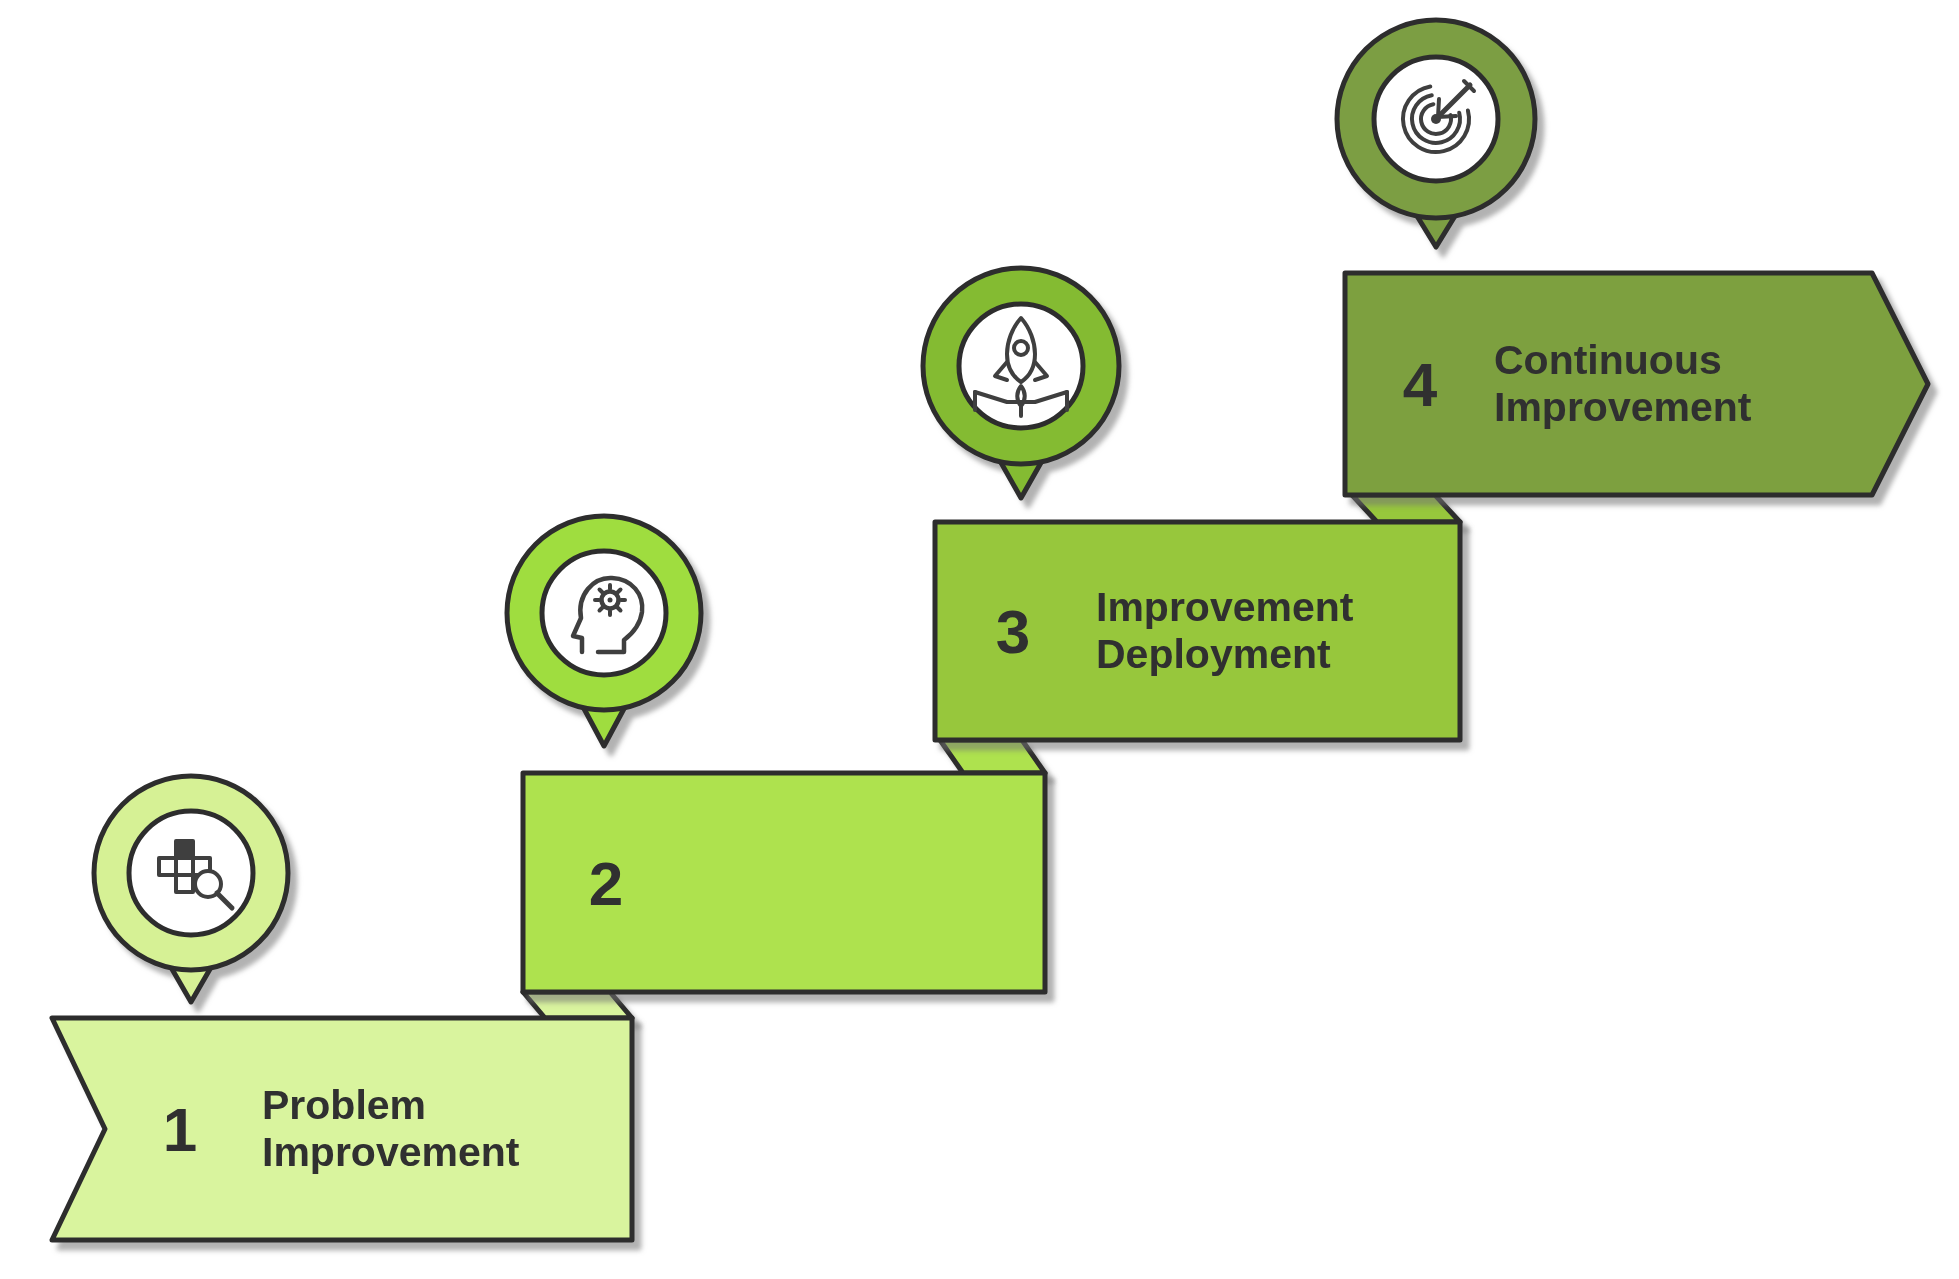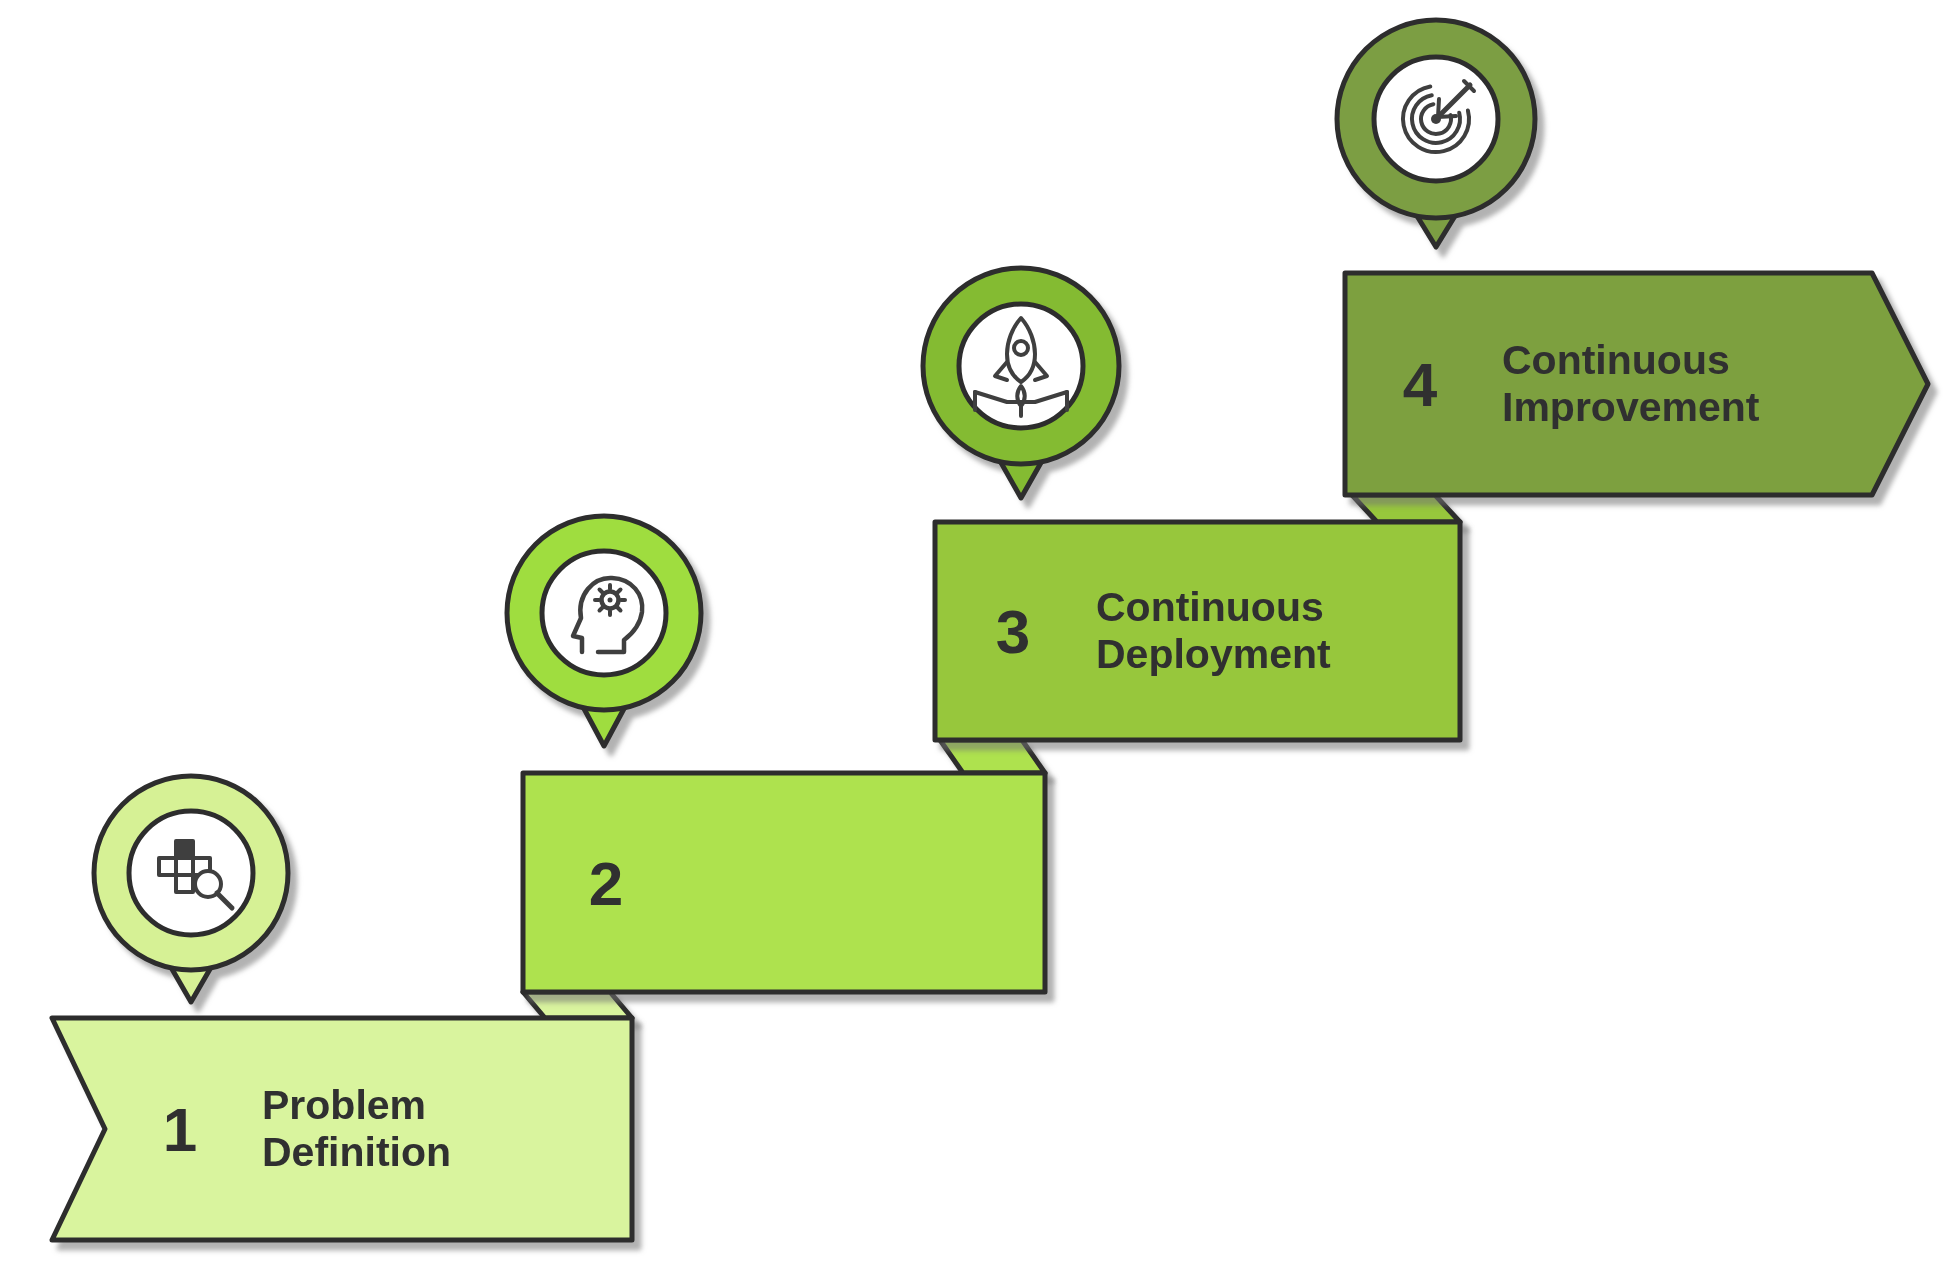--- a/index.html
+++ b/index.html
@@ -118,23 +118,23 @@
         <circle cx="1436" cy="119" r="5" fill="#3f3f3f" stroke="none"></circle>
         <line x1="1438" y1="117" x2="1470" y2="85" stroke-width="5"></line>
         <line x1="1438" y1="117" x2="1456" y2="116"></line>
         <line x1="1438" y1="117" x2="1439" y2="99"></line>
         <line x1="1464" y1="81" x2="1474" y2="91"></line>
       </g>
     </g>
   </svg>
 
   <div class="txt step-number" style="left:130px; top:1129px;">1</div>
-  <div class="txt step-label" style="left:262px; top:1129px; width:280px;">Problem Definition</div>
+  <div class="txt step-label" style="left:262px; top:1129px; width:280px;">Problem Improvement</div>
 
   <div class="txt step-number" style="left:556px; top:883px;">2</div>
 
   <div class="txt step-number" style="left:963px; top:631px;">3</div>
-  <div class="txt step-label" style="left:1096px; top:631px; width:300px;">Continuous Deployment</div>
+  <div class="txt step-label" style="left:1096px; top:631px; width:300px;">Improvement Deployment</div>
 
   <div class="txt step-number" style="left:1370px; top:384px;">4</div>
-  <div class="txt step-label" style="left:1494px; top:384px; width:300px;margin-left:8px;">Continuous Improvement</div>
+  <div class="txt step-label" style="left:1494px; top:384px; width:300px;">Continuous Improvement</div>
 
 </div>
 
 </body></html>

